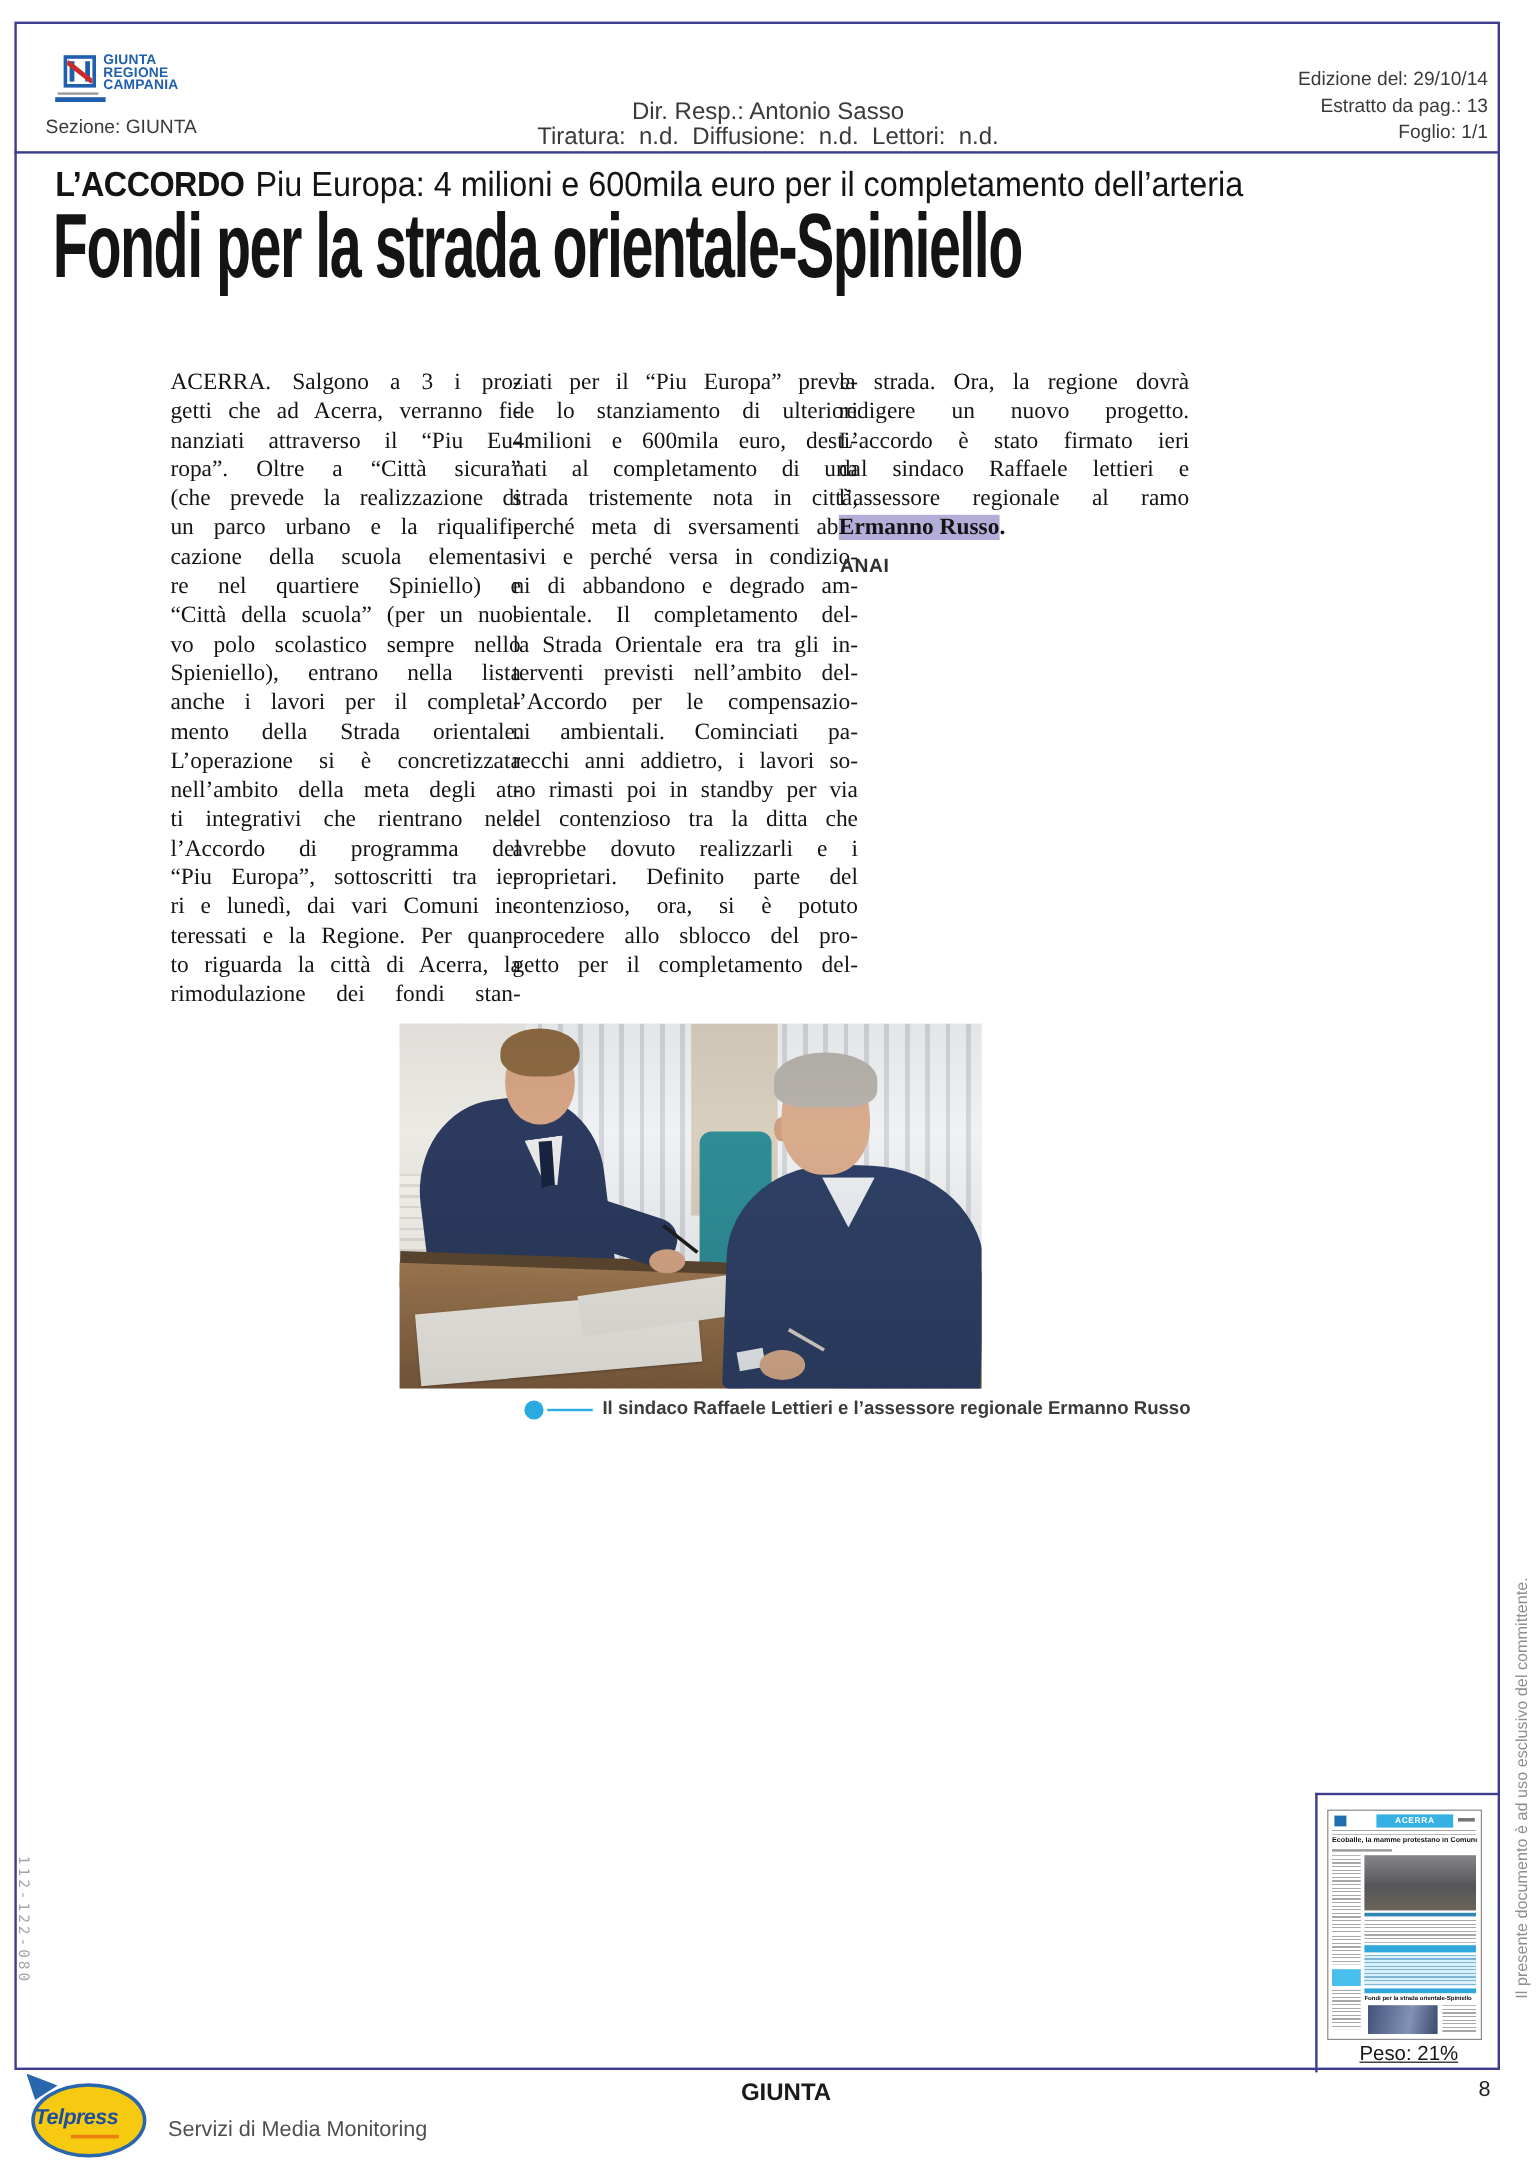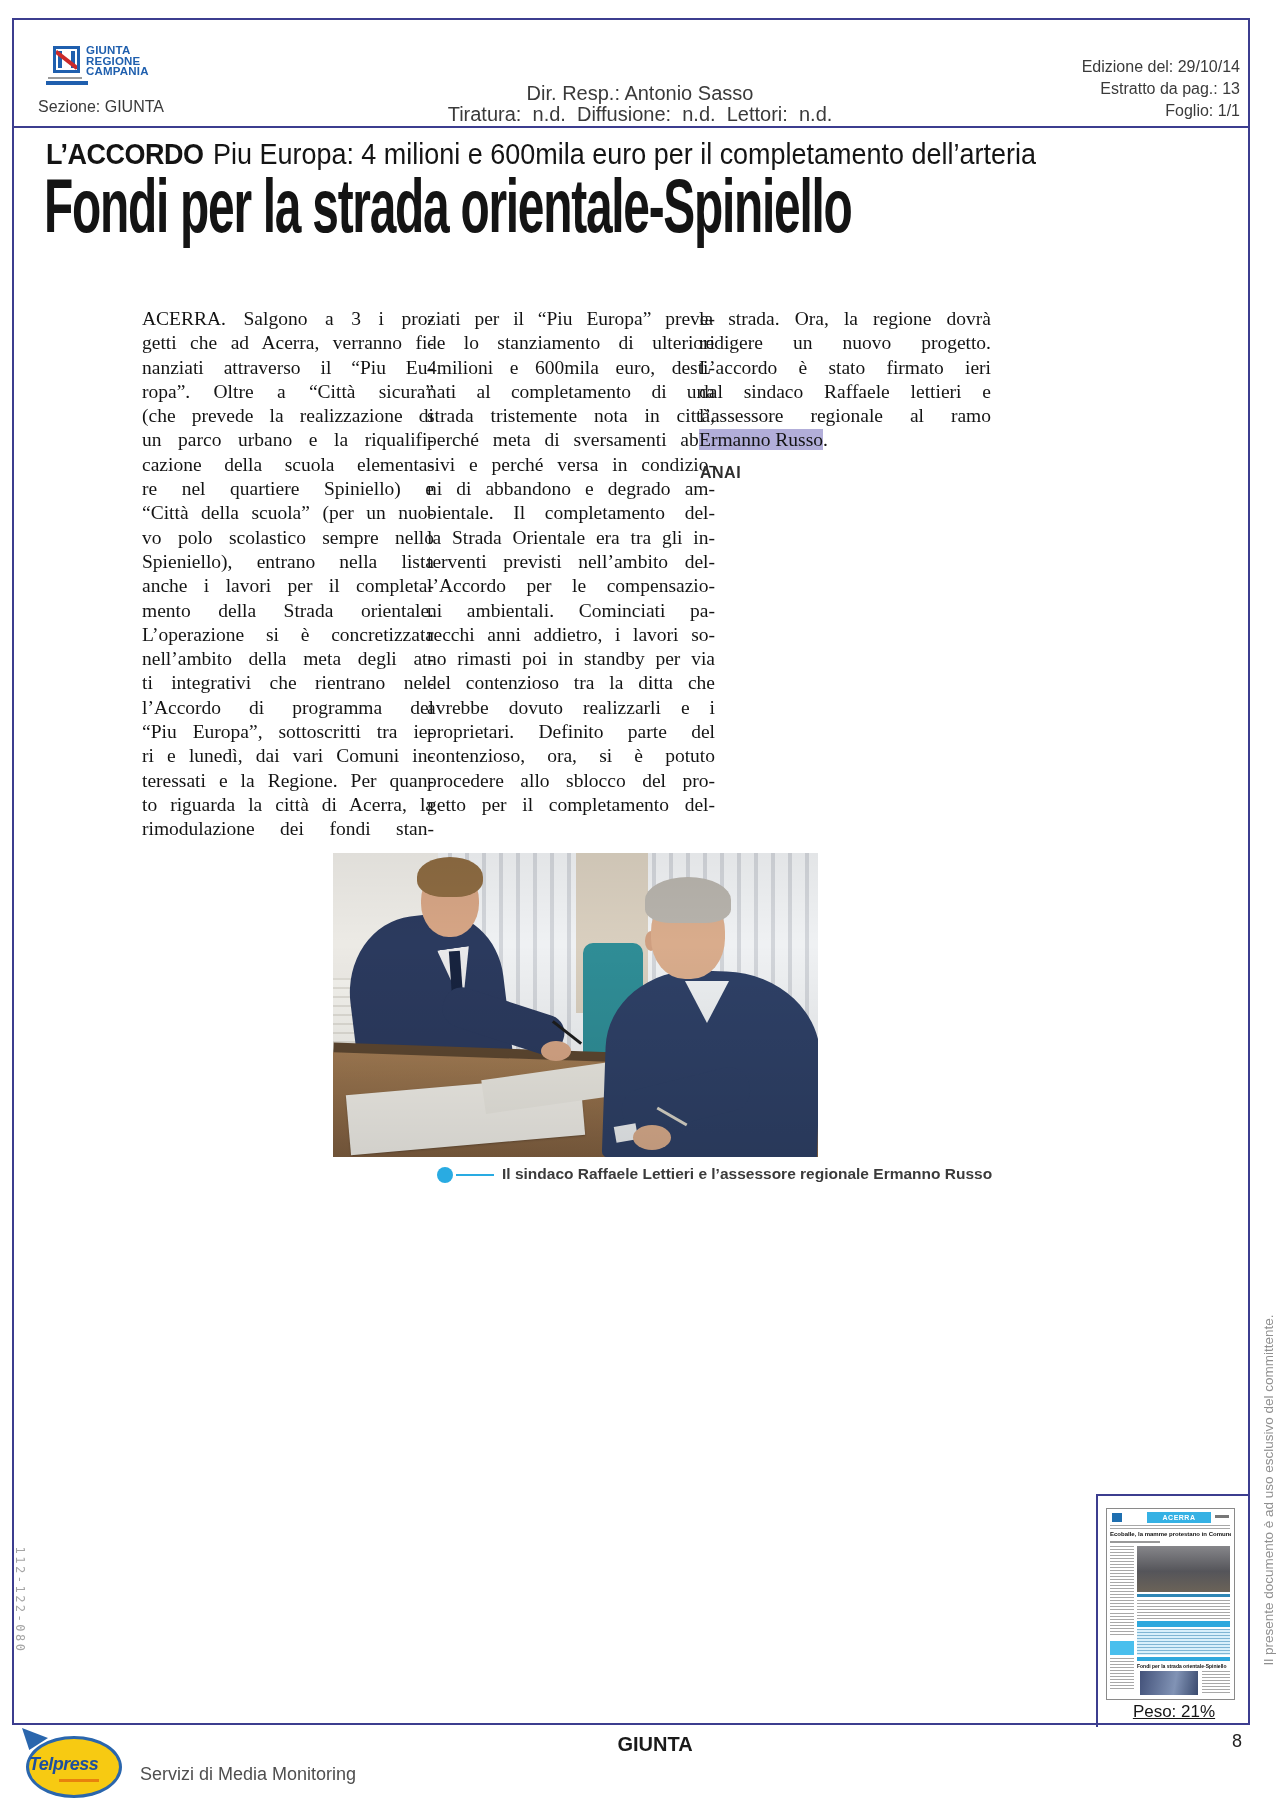--- a/index.html
+++ b/index.html
@@ -32,21 +32,21 @@
   .kicker{left:46px;top:138px;white-space:nowrap;font-size:29px;color:#141414;
           transform:scaleX(0.93);transform-origin:left top;}
   .kicker b{font-weight:bold;letter-spacing:-0.5px;margin-right:10px;}
   .headline{left:44px;top:166px;white-space:nowrap;font-size:76px;font-weight:bold;
             letter-spacing:-2px;line-height:1.05;color:#141414;
             transform:scaleX(0.63);transform-origin:left top;}
 
   .col{top:307px;width:292px;font-family:"Liberation Serif",serif;font-size:19.5px;
        line-height:24.3px;color:#141414;}
   .col .line{text-align:justify;text-align-last:justify;height:24.3px;overflow:visible;white-space:nowrap1;}
-  .line.nojust{text-align:right;text-align-last:left;}
+  .line.nojust{text-align:right;text-align-last:left;font-weight:bold;}
   .hl{background:#b2aed9;}
   .signature{left:700px;top:464px;width:390px;text-align:left;font-size:16px;font-weight:bold;
              color:#2e2e2e;letter-spacing:0.5px;}
 
   
   .photo{left:333px;top:853px;width:485px;height:304px;overflow:hidden;background:#e9ebed;}
   .photo *{position:absolute;}
   .blinds{inset:0;background:repeating-linear-gradient(90deg,#eff1f3 0 13px,#d2d5da 13px 17px);}
   .wallL{left:0;top:0;width:105px;height:304px;background:#eceae5;}
   .radiator{left:0;top:125px;width:100px;height:95px;background:#f2f1ec;

